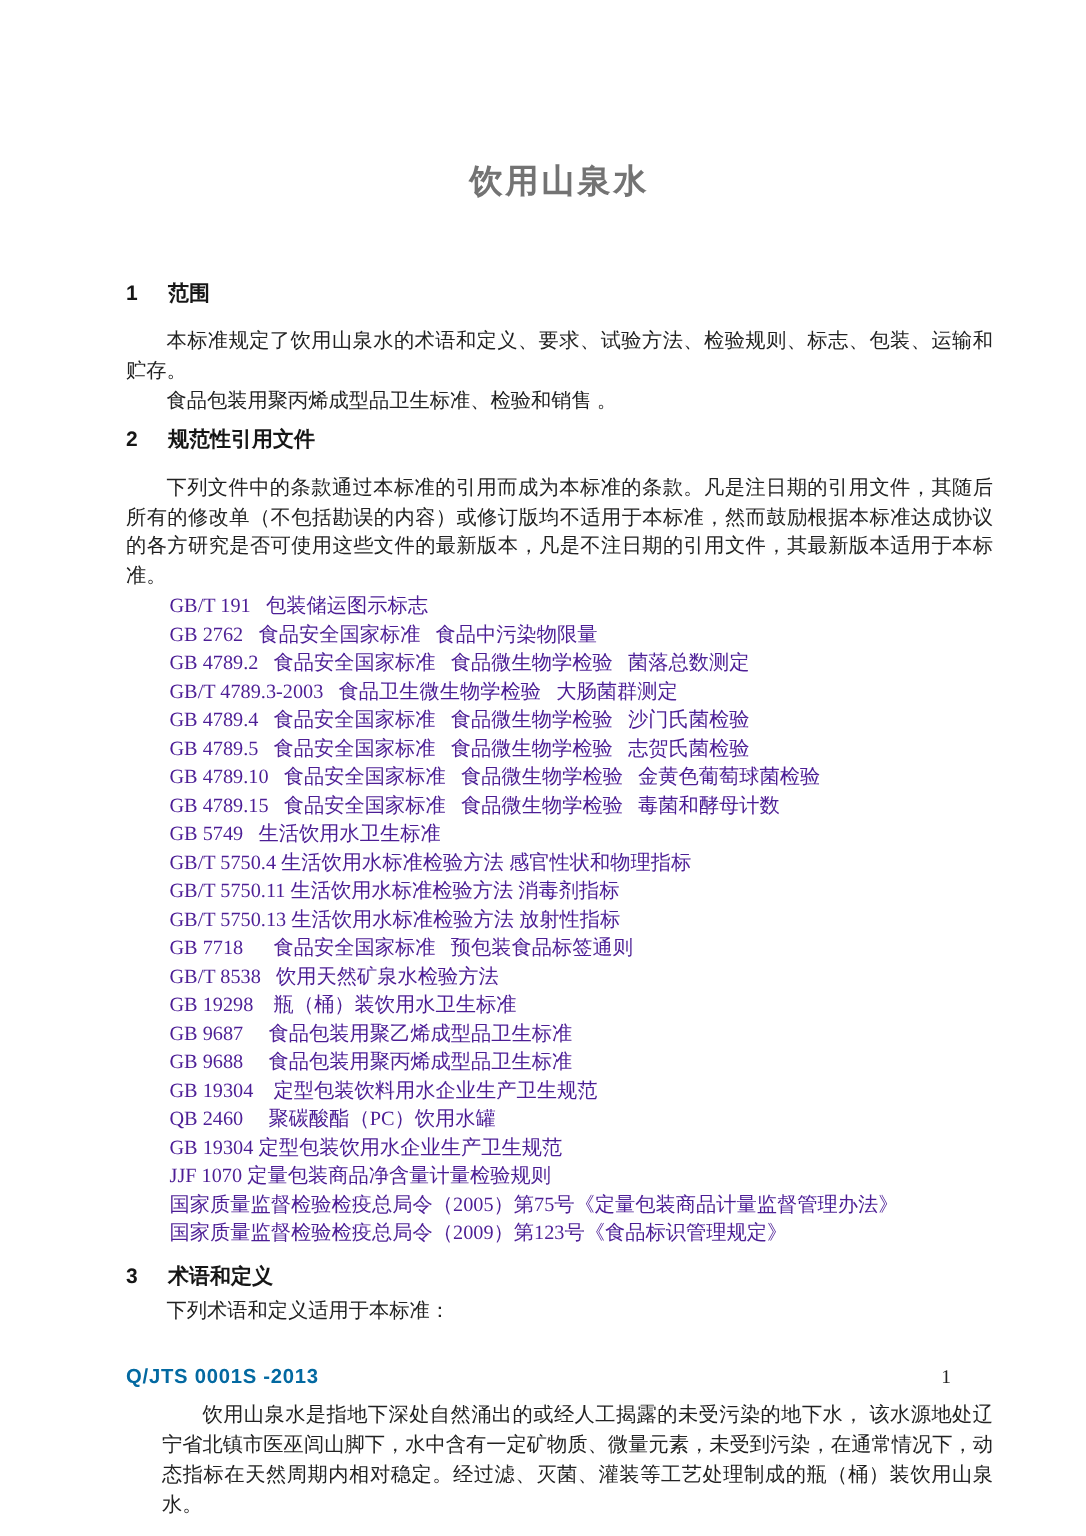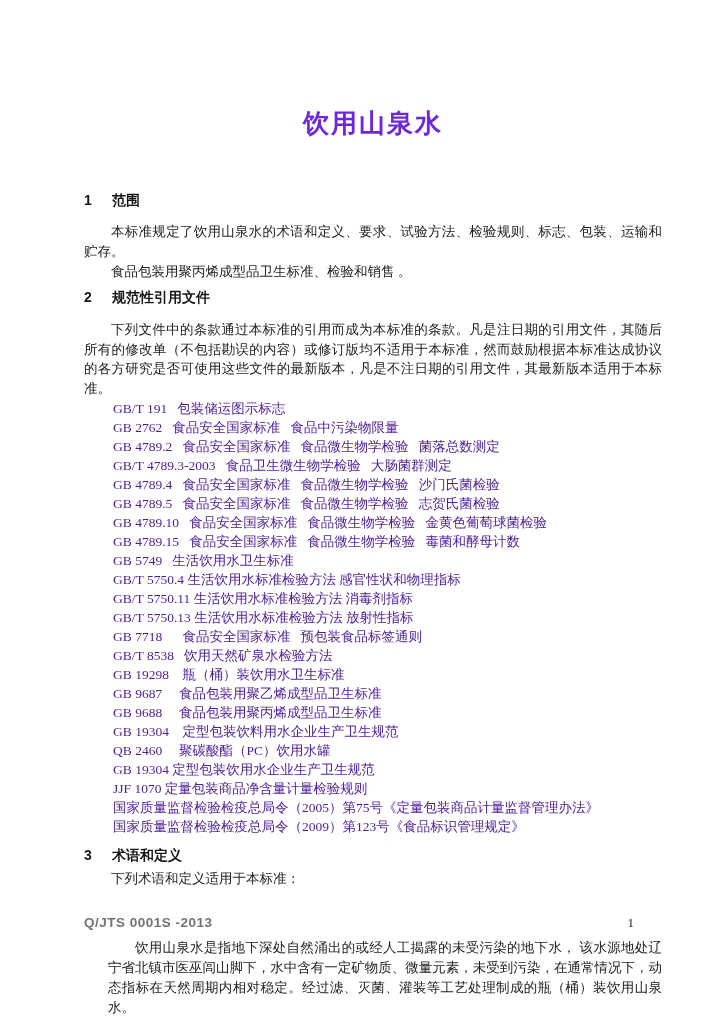--- a/index.html
+++ b/index.html
@@ -22,23 +22,23 @@
   }
   .content {
     padding: 0 62px 0 84px;
   }
   .doc-title {
     margin: 0;
     padding-top: 106px;
     text-align: center;
     font-family: "Liberation Sans", sans-serif;
     font-weight: bold;
-    font-size: 26px;
+    font-size: 22px;
     letter-spacing: 2px;
-    color: #6d28d9;
+    color: #737373;
   }
   .sec-heading {
     display: flex;
     align-items: baseline;
     font-family: "Liberation Sans", sans-serif;
     font-weight: bold;
     font-size: 14px;
     color: #161616;
   }
   .sec-heading .sec-num {
@@ -83,21 +83,21 @@
     margin-top: 26px;
     display: flex;
     justify-content: space-between;
     align-items: baseline;
   }
   .doc-code {
     font-family: "Liberation Sans", sans-serif;
     font-weight: bold;
     font-size: 13.5px;
     letter-spacing: 0.5px;
-    color: #737373;
+    color: #0369a1;
   }
   .page-num {
     font-size: 13px;
     margin-right: 28px;
     color: #222;
   }
 
   #definition-para { margin-top: 7px; margin-left: 24px; }
 </style>
 </head>

